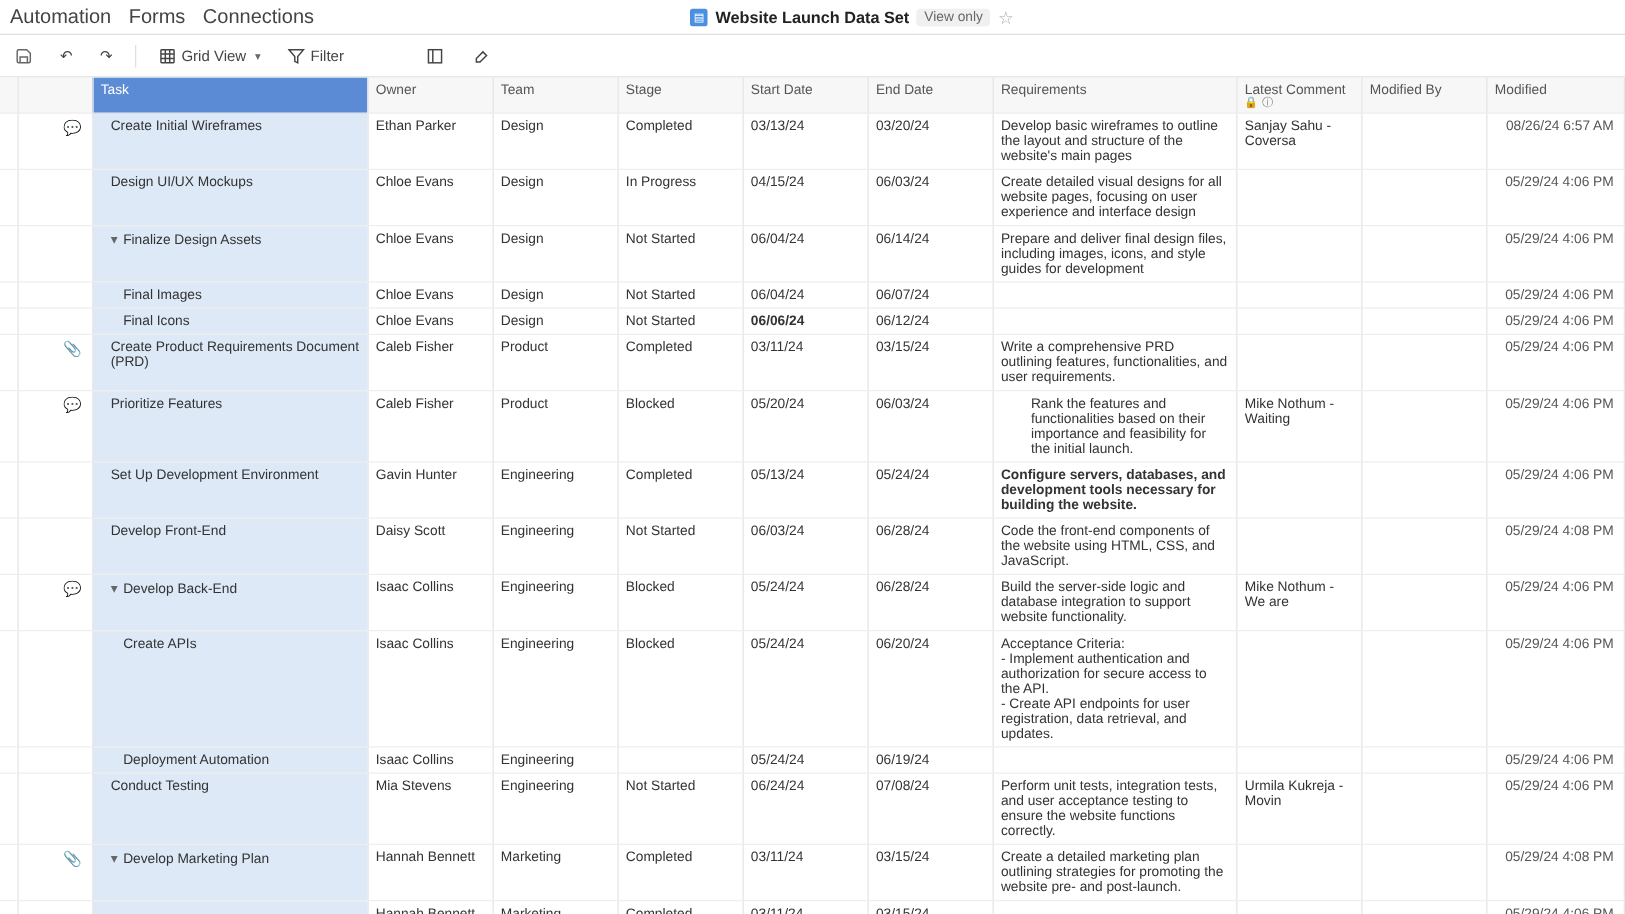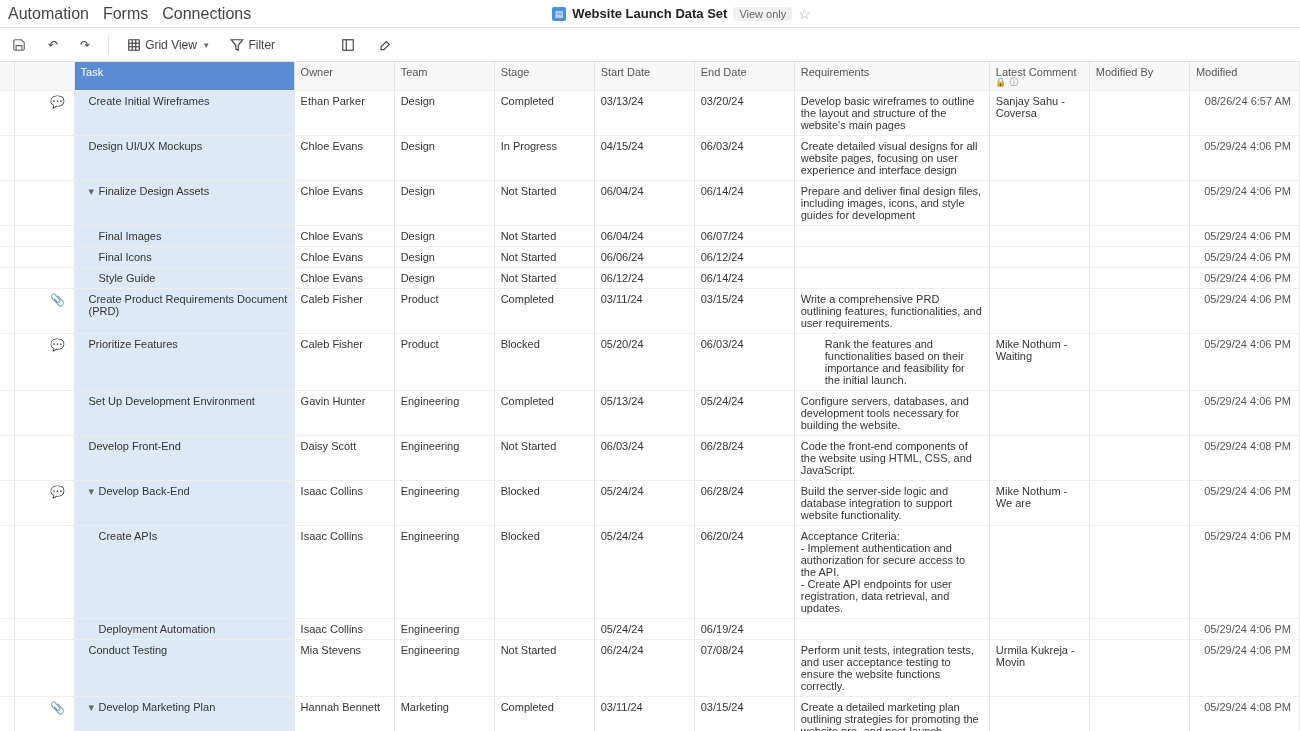--- a/index.html
+++ b/index.html
@@ -201,38 +201,22 @@
         </tr>
         <tr>
           <td class="col-gutter"></td>
           <td class="col-icons"></td>
           <td class="col-task">
             <div class="indent2"><span>Final Icons</span></div>
           </td>
           <td style="white-space: pre-wrap;">Chloe Evans</td>
           <td style="white-space: pre-wrap;">Design</td>
           <td style="white-space: pre-wrap;">Not Started</td>
-          <td style="white-space: pre-wrap;">06/06/24</td>
+          <td style="white-space: pre-wrap; font-weight: bold;">06/06/24</td>
           <td style="white-space: pre-wrap;">06/12/24</td>
-          <td style="white-space: pre-wrap;"></td>
-          <td style="white-space: pre-wrap;"></td>
-          <td style="white-space: pre-wrap;"></td>
-          <td class="col-mod">05/29/24 4:06 PM</td>
-        </tr>
-        <tr>
-          <td class="col-gutter"></td>
-          <td class="col-icons"></td>
-          <td class="col-task">
-            <div class="indent2"><span>Style Guide</span></div>
-          </td>
-          <td style="white-space: pre-wrap;">Chloe Evans</td>
-          <td style="white-space: pre-wrap;">Design</td>
-          <td style="white-space: pre-wrap;">Not Started</td>
-          <td style="white-space: pre-wrap;">06/12/24</td>
-          <td style="white-space: pre-wrap;">06/14/24</td>
           <td style="white-space: pre-wrap;"></td>
           <td style="white-space: pre-wrap;"></td>
           <td style="white-space: pre-wrap;"></td>
           <td class="col-mod">05/29/24 4:06 PM</td>
         </tr>
         <tr>
           <td class="col-gutter"></td>
           <td class="col-icons"><span class="row-icon gray">📎</span></td>
           <td class="col-task">
             <div class="indent1"><span>Create Product Requirements Document (PRD)</span></div>
@@ -267,21 +251,21 @@
           <td class="col-gutter"></td>
           <td class="col-icons"></td>
           <td class="col-task">
             <div class="indent1"><span>Set Up Development Environment</span></div>
           </td>
           <td style="white-space: pre-wrap;">Gavin Hunter</td>
           <td style="white-space: pre-wrap;">Engineering</td>
           <td style="white-space: pre-wrap;">Completed</td>
           <td style="white-space: pre-wrap;">05/13/24</td>
           <td style="white-space: pre-wrap;">05/24/24</td>
-          <td style="white-space: pre-wrap;">Configure servers, databases, and development tools necessary for building the website.</td>
+          <td style="white-space: pre-wrap; font-weight: bold;">Configure servers, databases, and development tools necessary for building the website.</td>
           <td style="white-space: pre-wrap;"></td>
           <td style="white-space: pre-wrap;"></td>
           <td class="col-mod">05/29/24 4:06 PM</td>
         </tr>
         <tr>
           <td class="col-gutter"></td>
           <td class="col-icons"></td>
           <td class="col-task">
             <div class="indent1"><span>Develop Front-End</span></div>
           </td>

